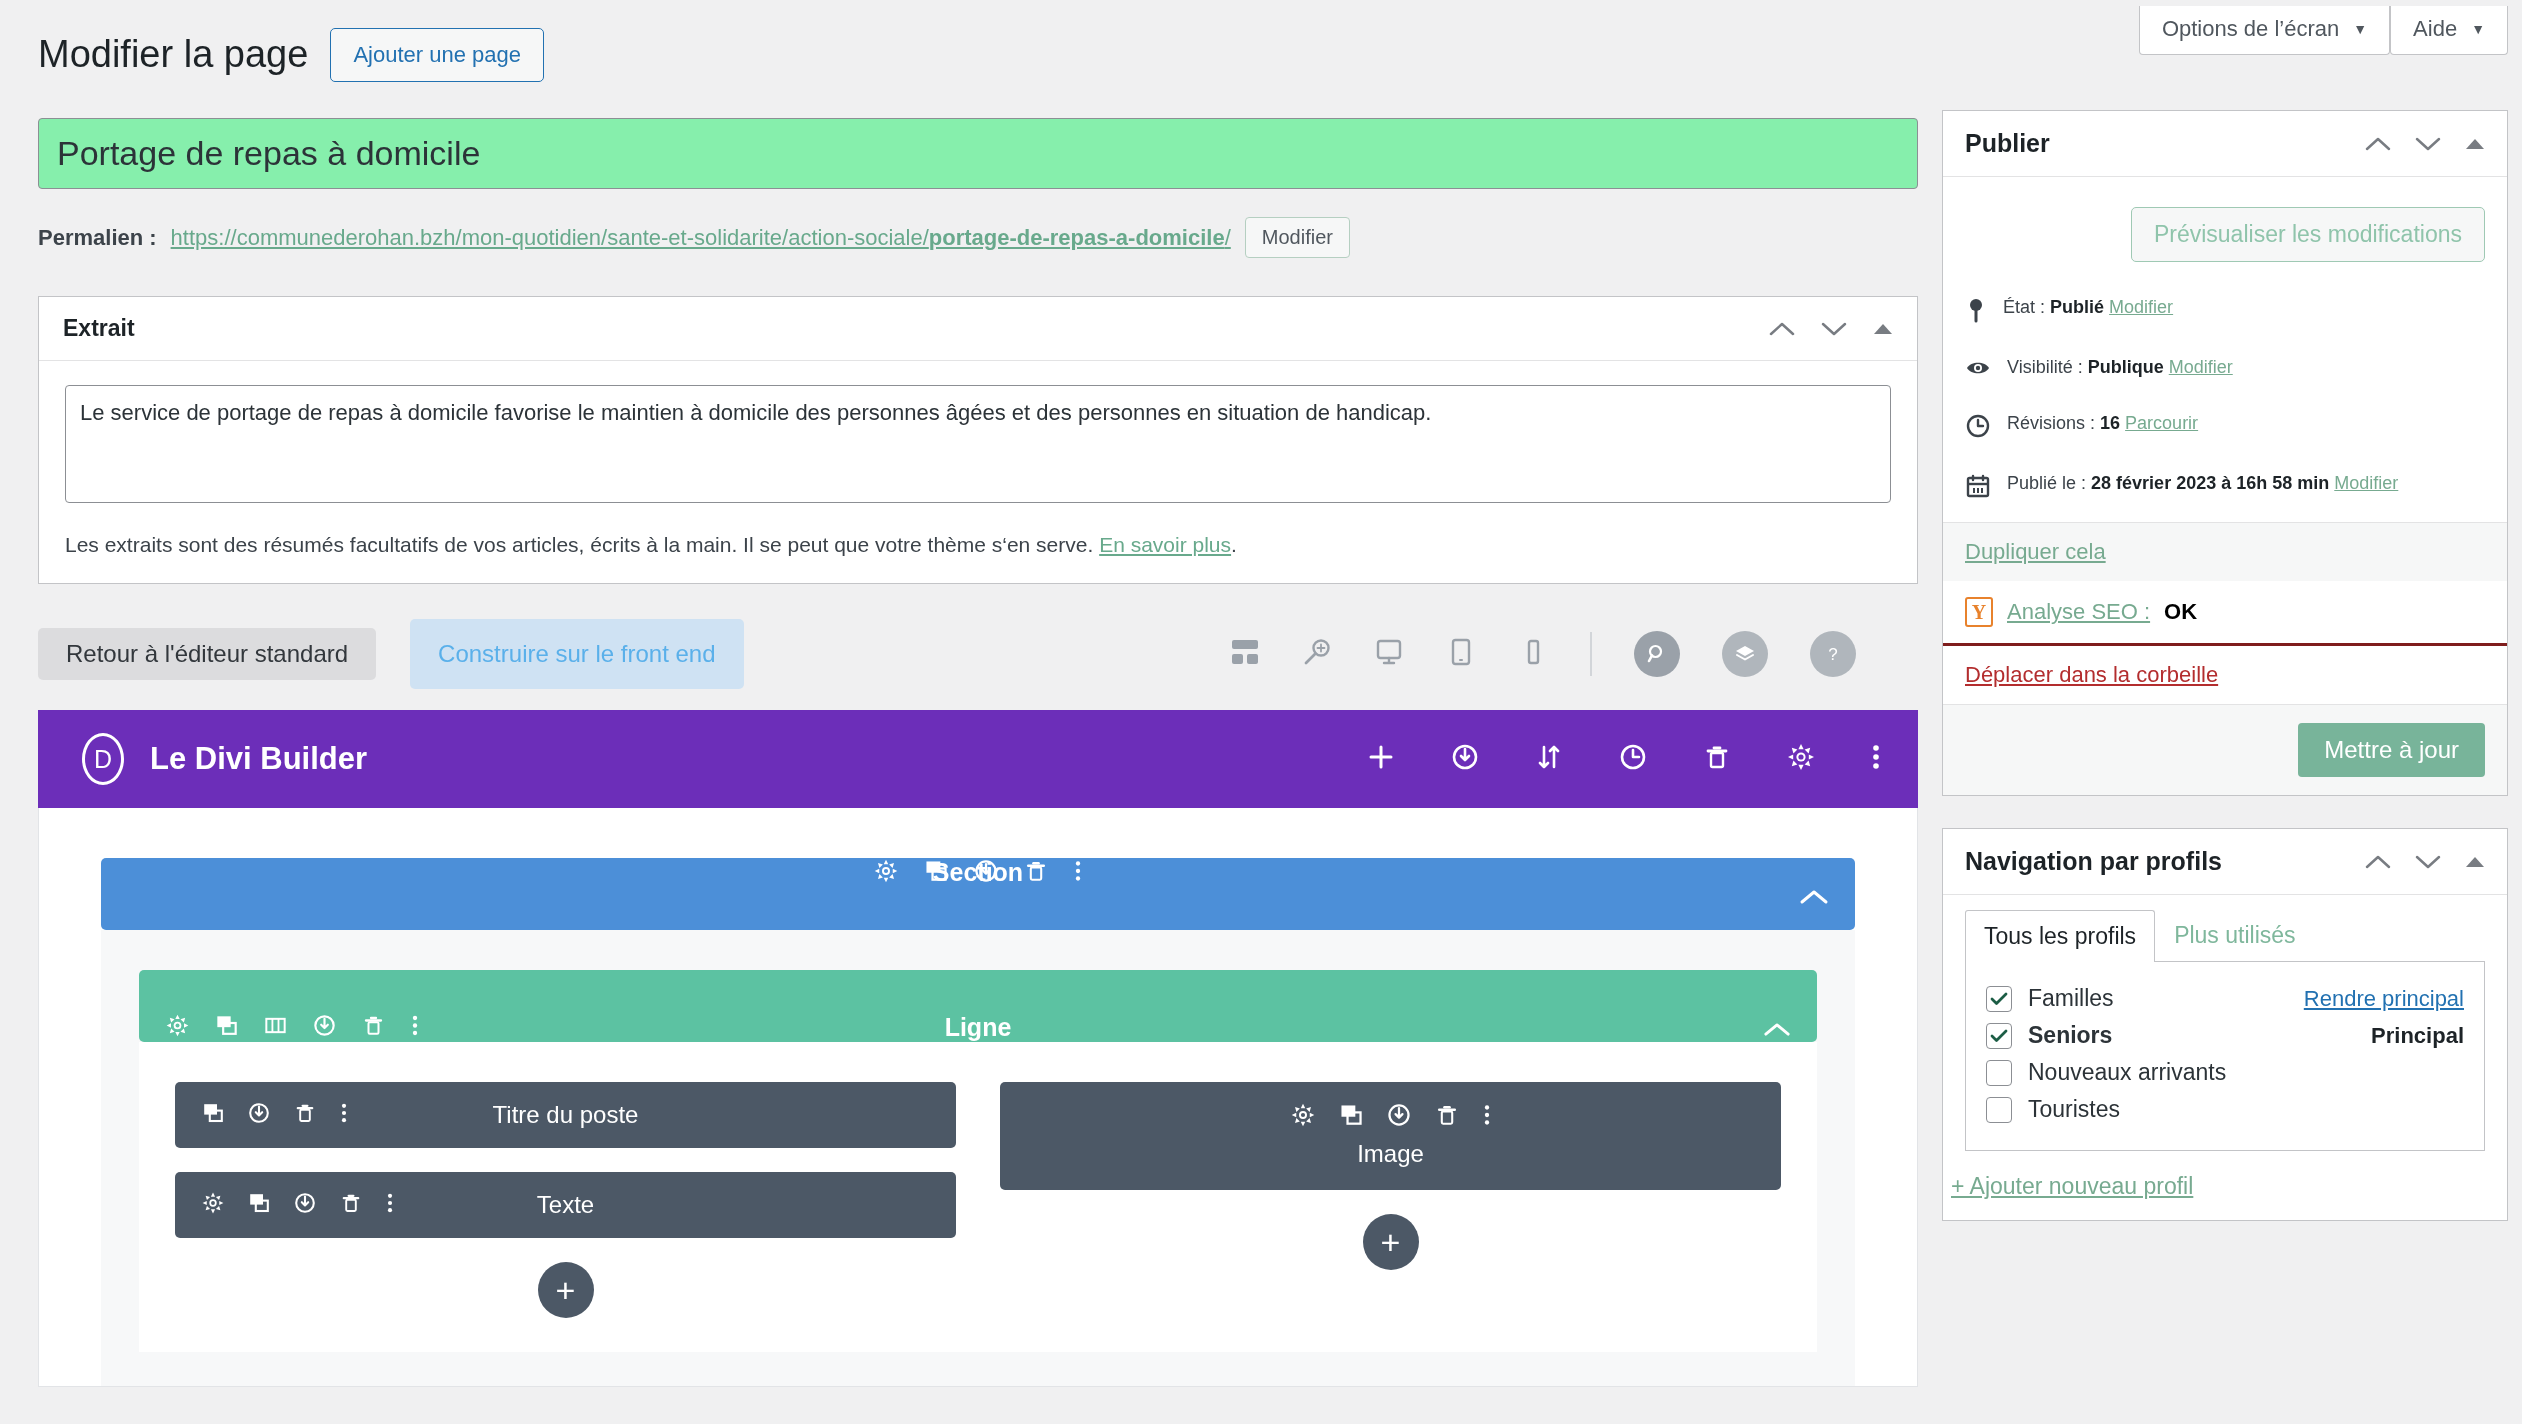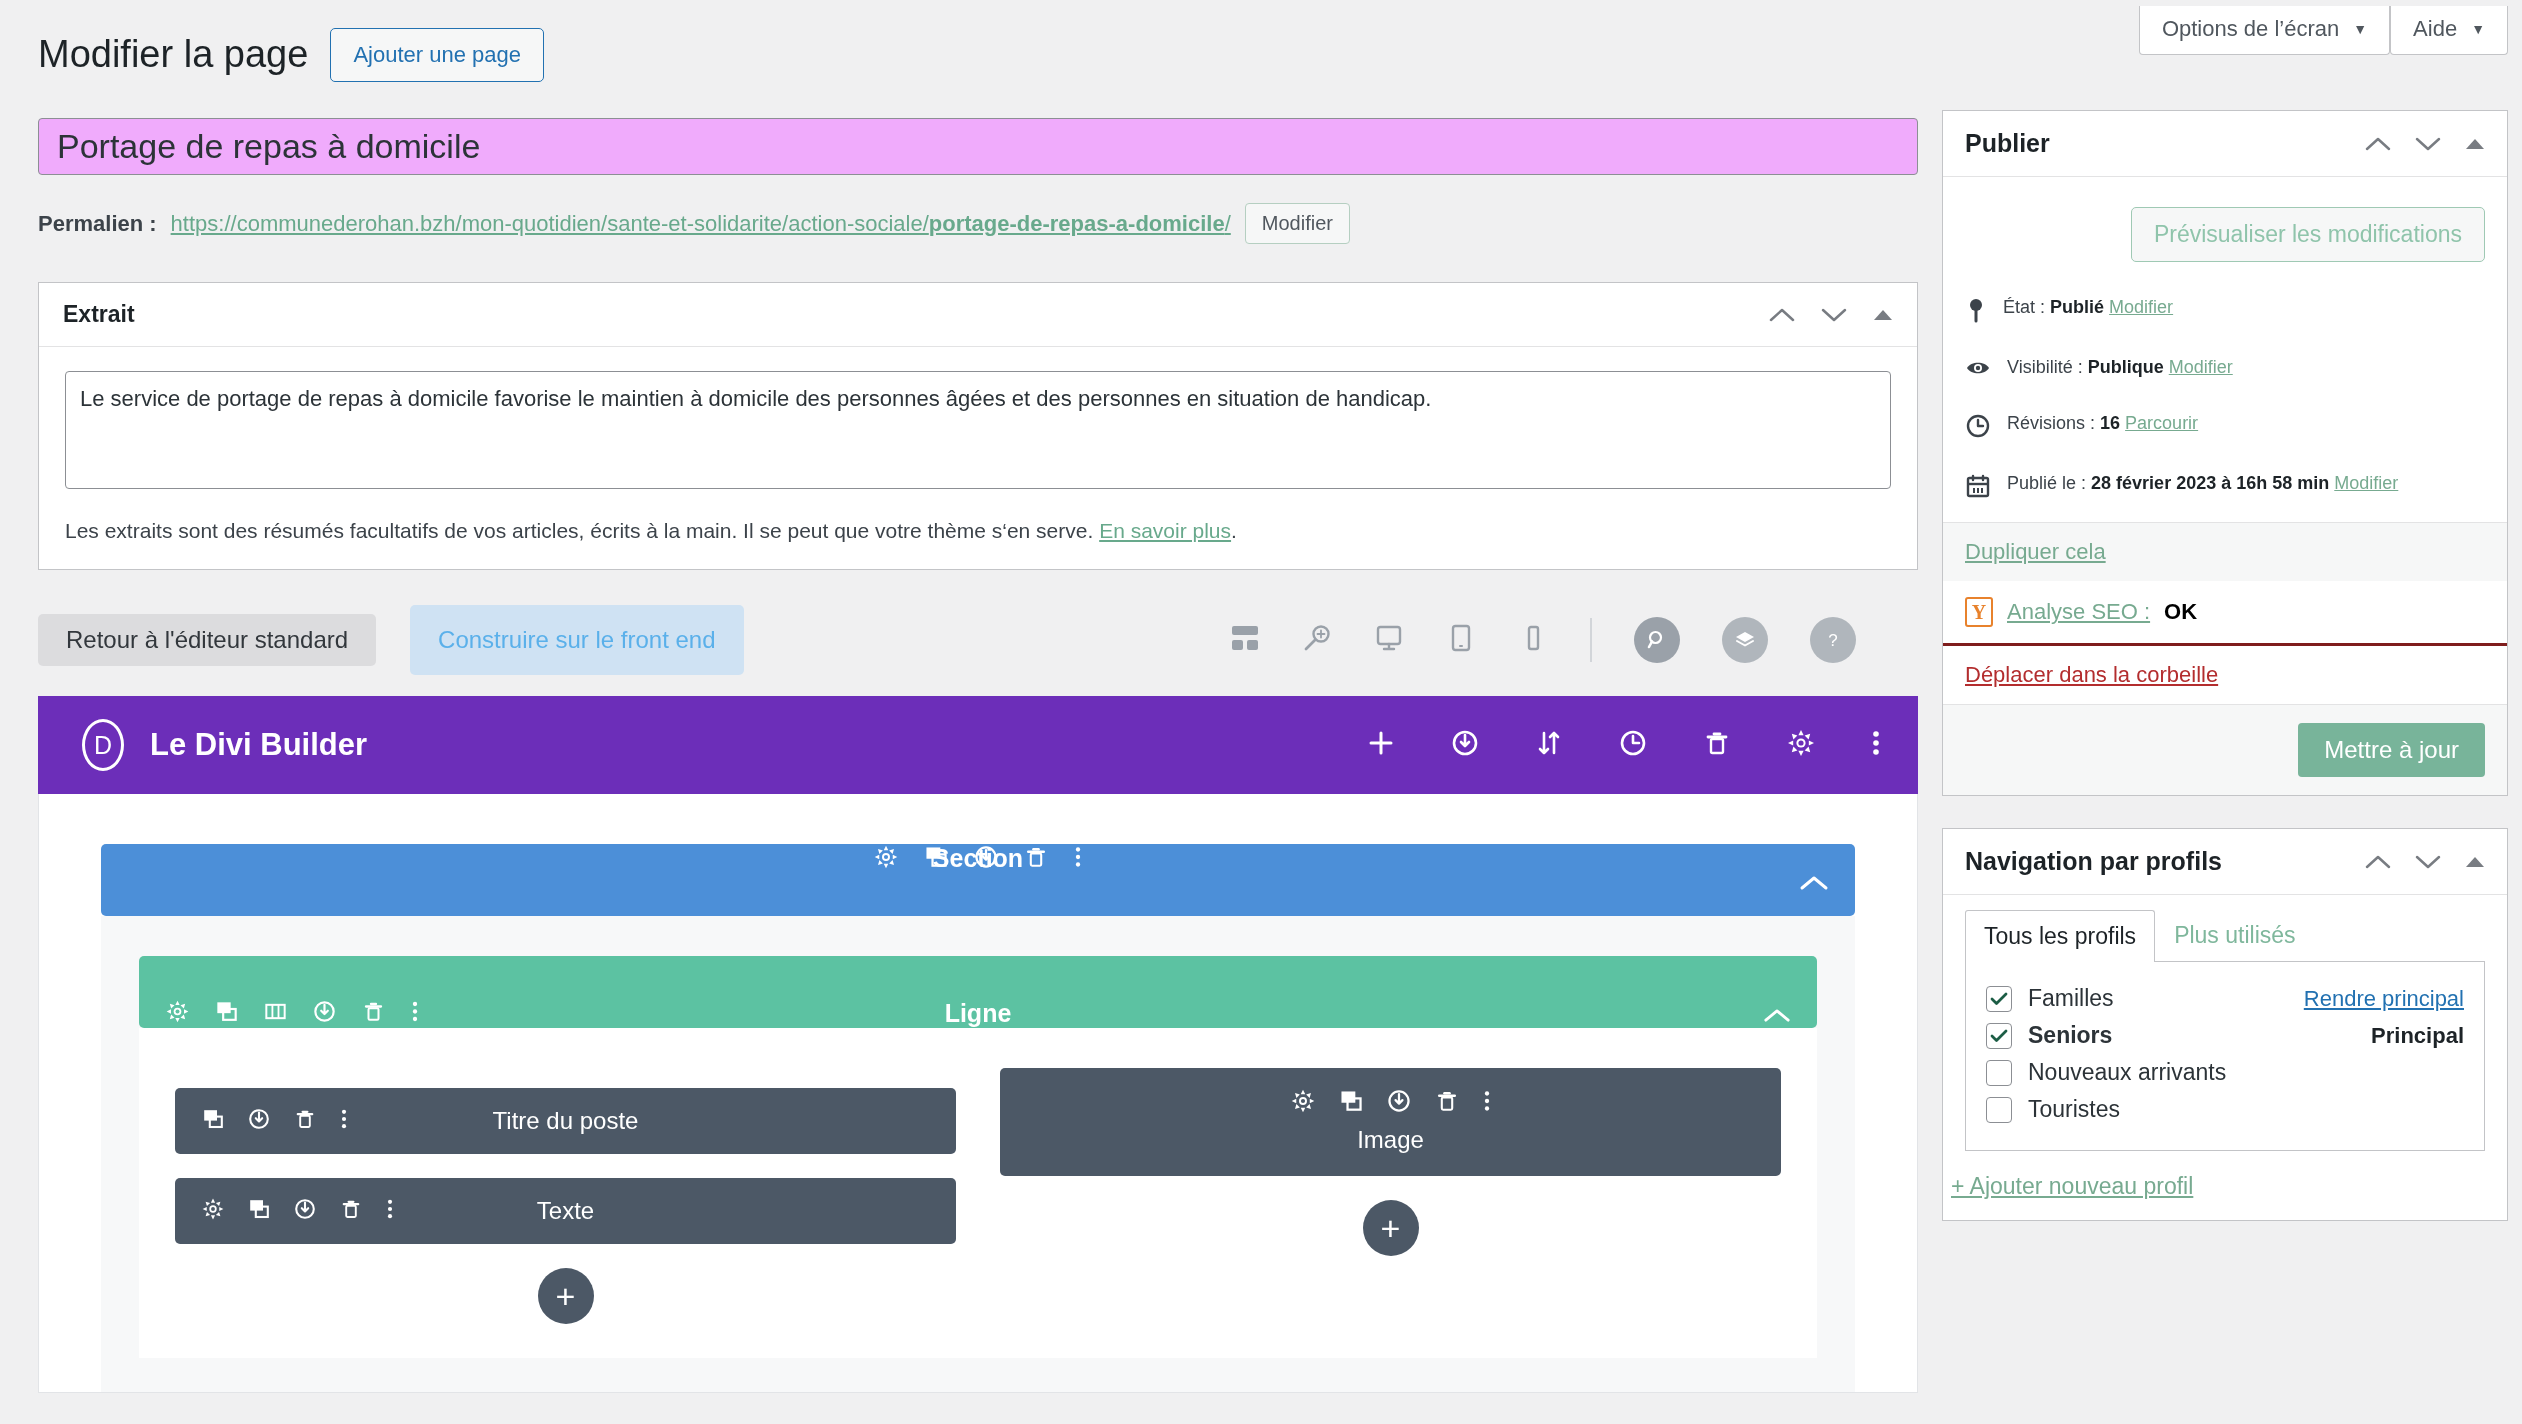--- a/index.html
+++ b/index.html
@@ -40,23 +40,23 @@
   .add-page-btn {
     border: 1px solid #2271b1; color: #2271b1; background: #f6f7f7;
     border-radius: 5px; font-size: 22px; padding: 13px 22px;
     cursor: pointer; white-space: nowrap;
   }
 
   
   .main-col { position: absolute; left: 38px; top: 118px; width: 1880px; }
 
   .title-input {
-    width: 100%; height: 57px;
+    width: 100%; height: 71px;
     border: 1px solid #8c8f94; border-radius: 4px;
-    background: #f0abfc; font-size: 34px; color: #2c3338;
+    background: #86efac; font-size: 34px; color: #2c3338;
     padding: 0 18px; font-family: inherit;
     outline: none;
   }
 
   .permalink-row {
     display: flex; align-items: center; gap: 14px;
     margin-top: 28px; font-size: 22px; color: #3c434a;
     white-space: nowrap;
   }
   .permalink-label { font-weight: 700; }
@@ -167,21 +167,21 @@
     position: relative;
   }
   .row-inner { background: #fff; padding: 40px 36px 34px 36px; }
   .cols { display: flex; gap: 44px; align-items: flex-start; }
   .col { flex: 1; }
 
   .module {
     background: #4c5866; border-radius: 5px; color: #fff;
     position: relative; margin-bottom: 24px;
   }
-  .module.inline { height: 66px; display: flex; align-items: center; padding: 0 26px; margin-top: 20px; }
+  .module.inline { height: 66px; display: flex; align-items: center; padding: 0 26px; }
   .module.stacked {
     padding: 20px 0 22px 0;
     display: flex; flex-direction: column; align-items: center; gap: 8px;
   }
   .module .mod-label { font-size: 24px; }
   .module.inline .mod-label {
     position: absolute; left: 0; right: 0; text-align: center; pointer-events: none;
   }
   .mod-icons { display: flex; align-items: center; gap: 22px; }
   .mod-icons .mi { cursor: pointer; display: block; color: #fff; }

